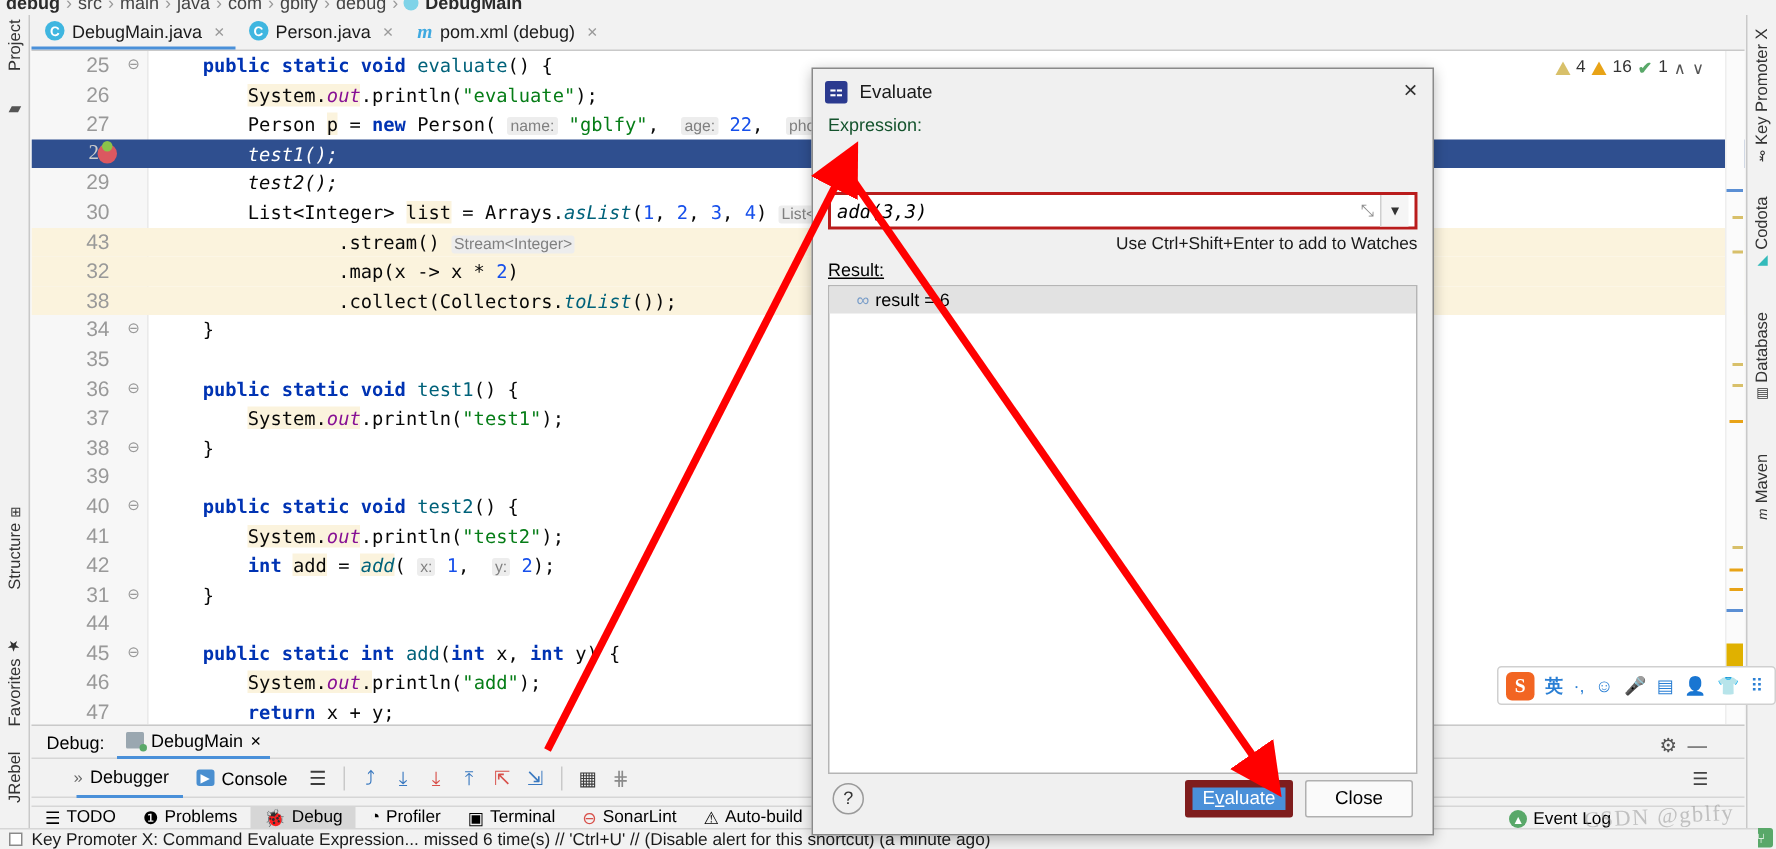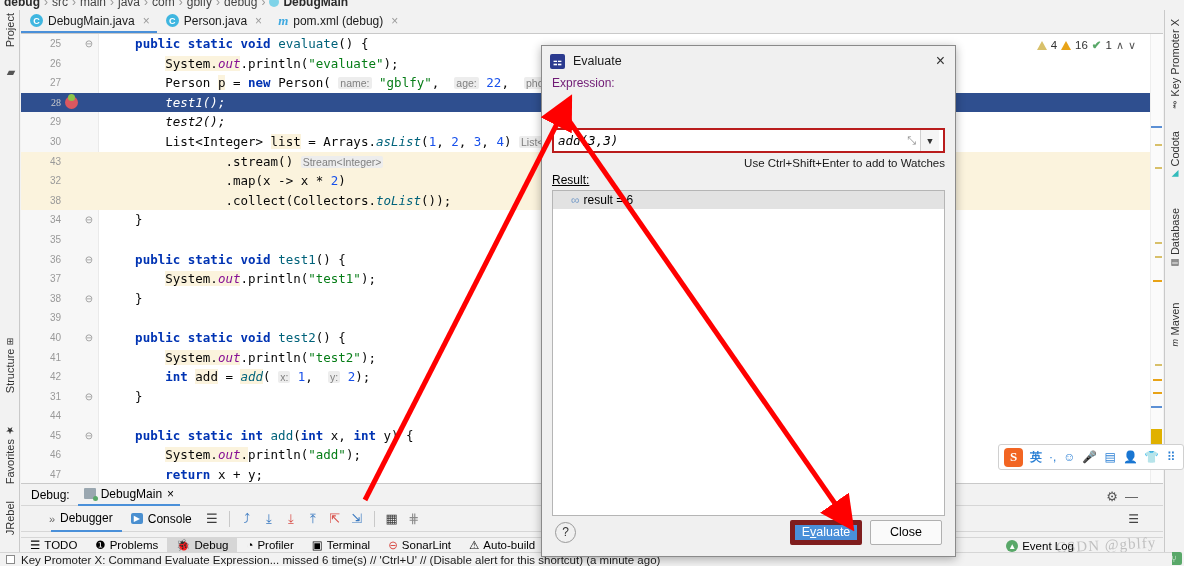--- a/index.html
+++ b/index.html
@@ -75,22 +75,22 @@
     position: absolute; left: 0; top: 0; width: 78px; bottom: 0;
     background: #f7f7f7; border-right: 1px solid #eaeaea;
   }
   .codearea { position: absolute; left: 0; top: 0; right: 0; bottom: 0; }
   .line {
     position: relative; height: 19.6px; line-height: 19.6px;
     font-family: "DejaVu Sans Mono", monospace; font-size: 12.5px;
     white-space: pre; color: #000;
   }
   .ln {
-    position: absolute; left: 0; width: 40px; text-align: right;
-    color: #999; font-family: "Liberation Sans", sans-serif; font-size: 10px;
+    position: absolute; left: 12px; width: 40px; text-align: right;
+    color: #999; font-family: "Liberation Sans", sans-serif; font-size: 14px;
   }
   .fold {
     position: absolute; left: 62px; width: 12px; text-align: center;
     color: #999; font-size: 10px; font-family: "Liberation Sans", sans-serif;
   }
   .code { position: absolute; left: 84px; right: 0; }
   .line.hl { background: #2f4f8f; }
   .line.hl .code, .line.hl .code * { color: #ffffff !important; }
   .line.hl .ln { color: #ccc; font-family: Liberation Serif, serif; }
   .line.band { background: #fbf3dd; }
@@ -197,21 +197,21 @@
     height: 30px; display: flex; align-items: center; gap: 8px; padding: 0 8px;
     font-size: 12.5px; color: #1a1a1a;
   }
   .ic-eval {
     width: 15px; height: 15px; background: #2b3a8f; color: #fff;
     display:inline-flex; align-items:center; justify-content:center;
     font-size: 10px; font-weight: bold; border-radius: 2px;
   }
   .dlg-close { margin-left: auto; font-size: 16px; color: #333; line-height: 1; padding: 0 2px; }
   .dlg-body { padding: 0 10px; }
-  .lbl { font-size: 12px; color: #701a75; margin-bottom: 5px; }
+  .lbl { font-size: 12px; color: #14532d; margin-bottom: 5px; }
   .exprbox {
     height: 25px; background: #fff; border: 2px solid #b91c1c;
     display: flex; align-items: center; padding: 0 4px;
     font-family: "DejaVu Sans Mono", monospace; font-size: 12.5px; margin-top: 38px;
   }
   .exprbox .exprtext { flex: 1; }
   .expand-ic { color: #8a8a8a; font-size: 11px; padding: 0 4px; }
   .dd {
     width: 19px; height: 21px; border-left: 1px solid #cfcfcf; background: #f5f5f5;
     display: flex; align-items: center; justify-content: center; font-size: 9px; color: #333;

